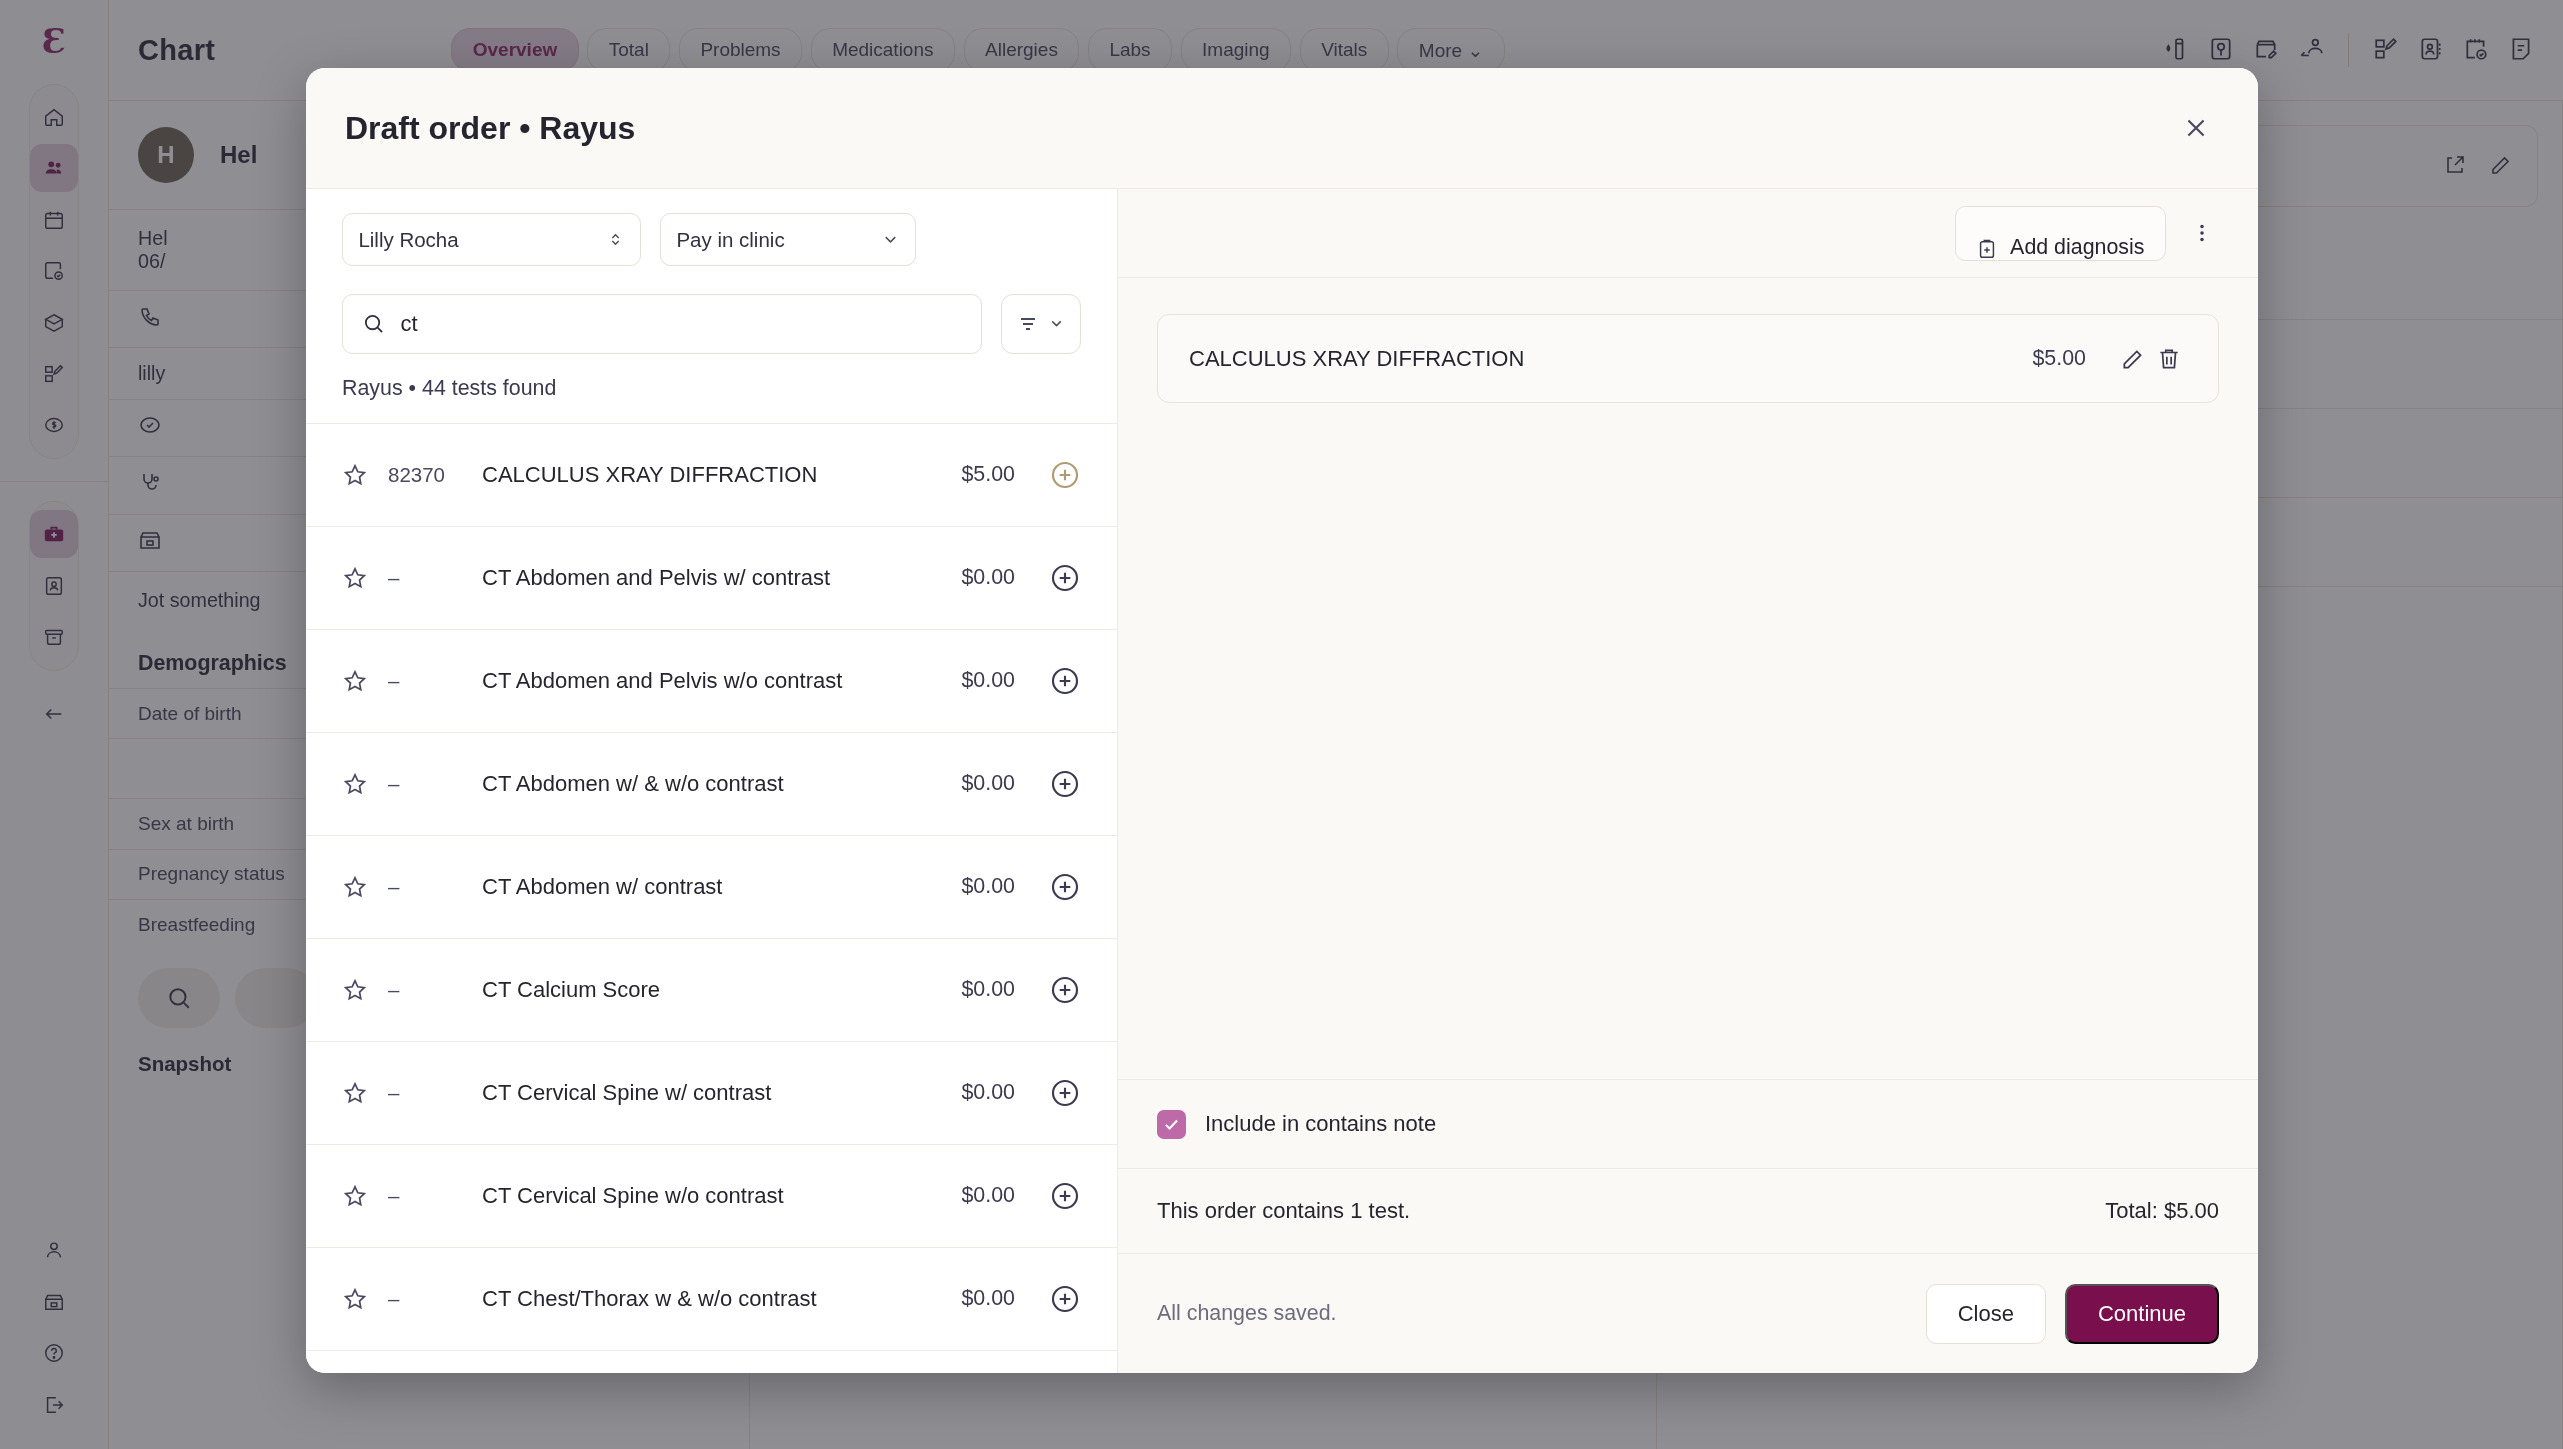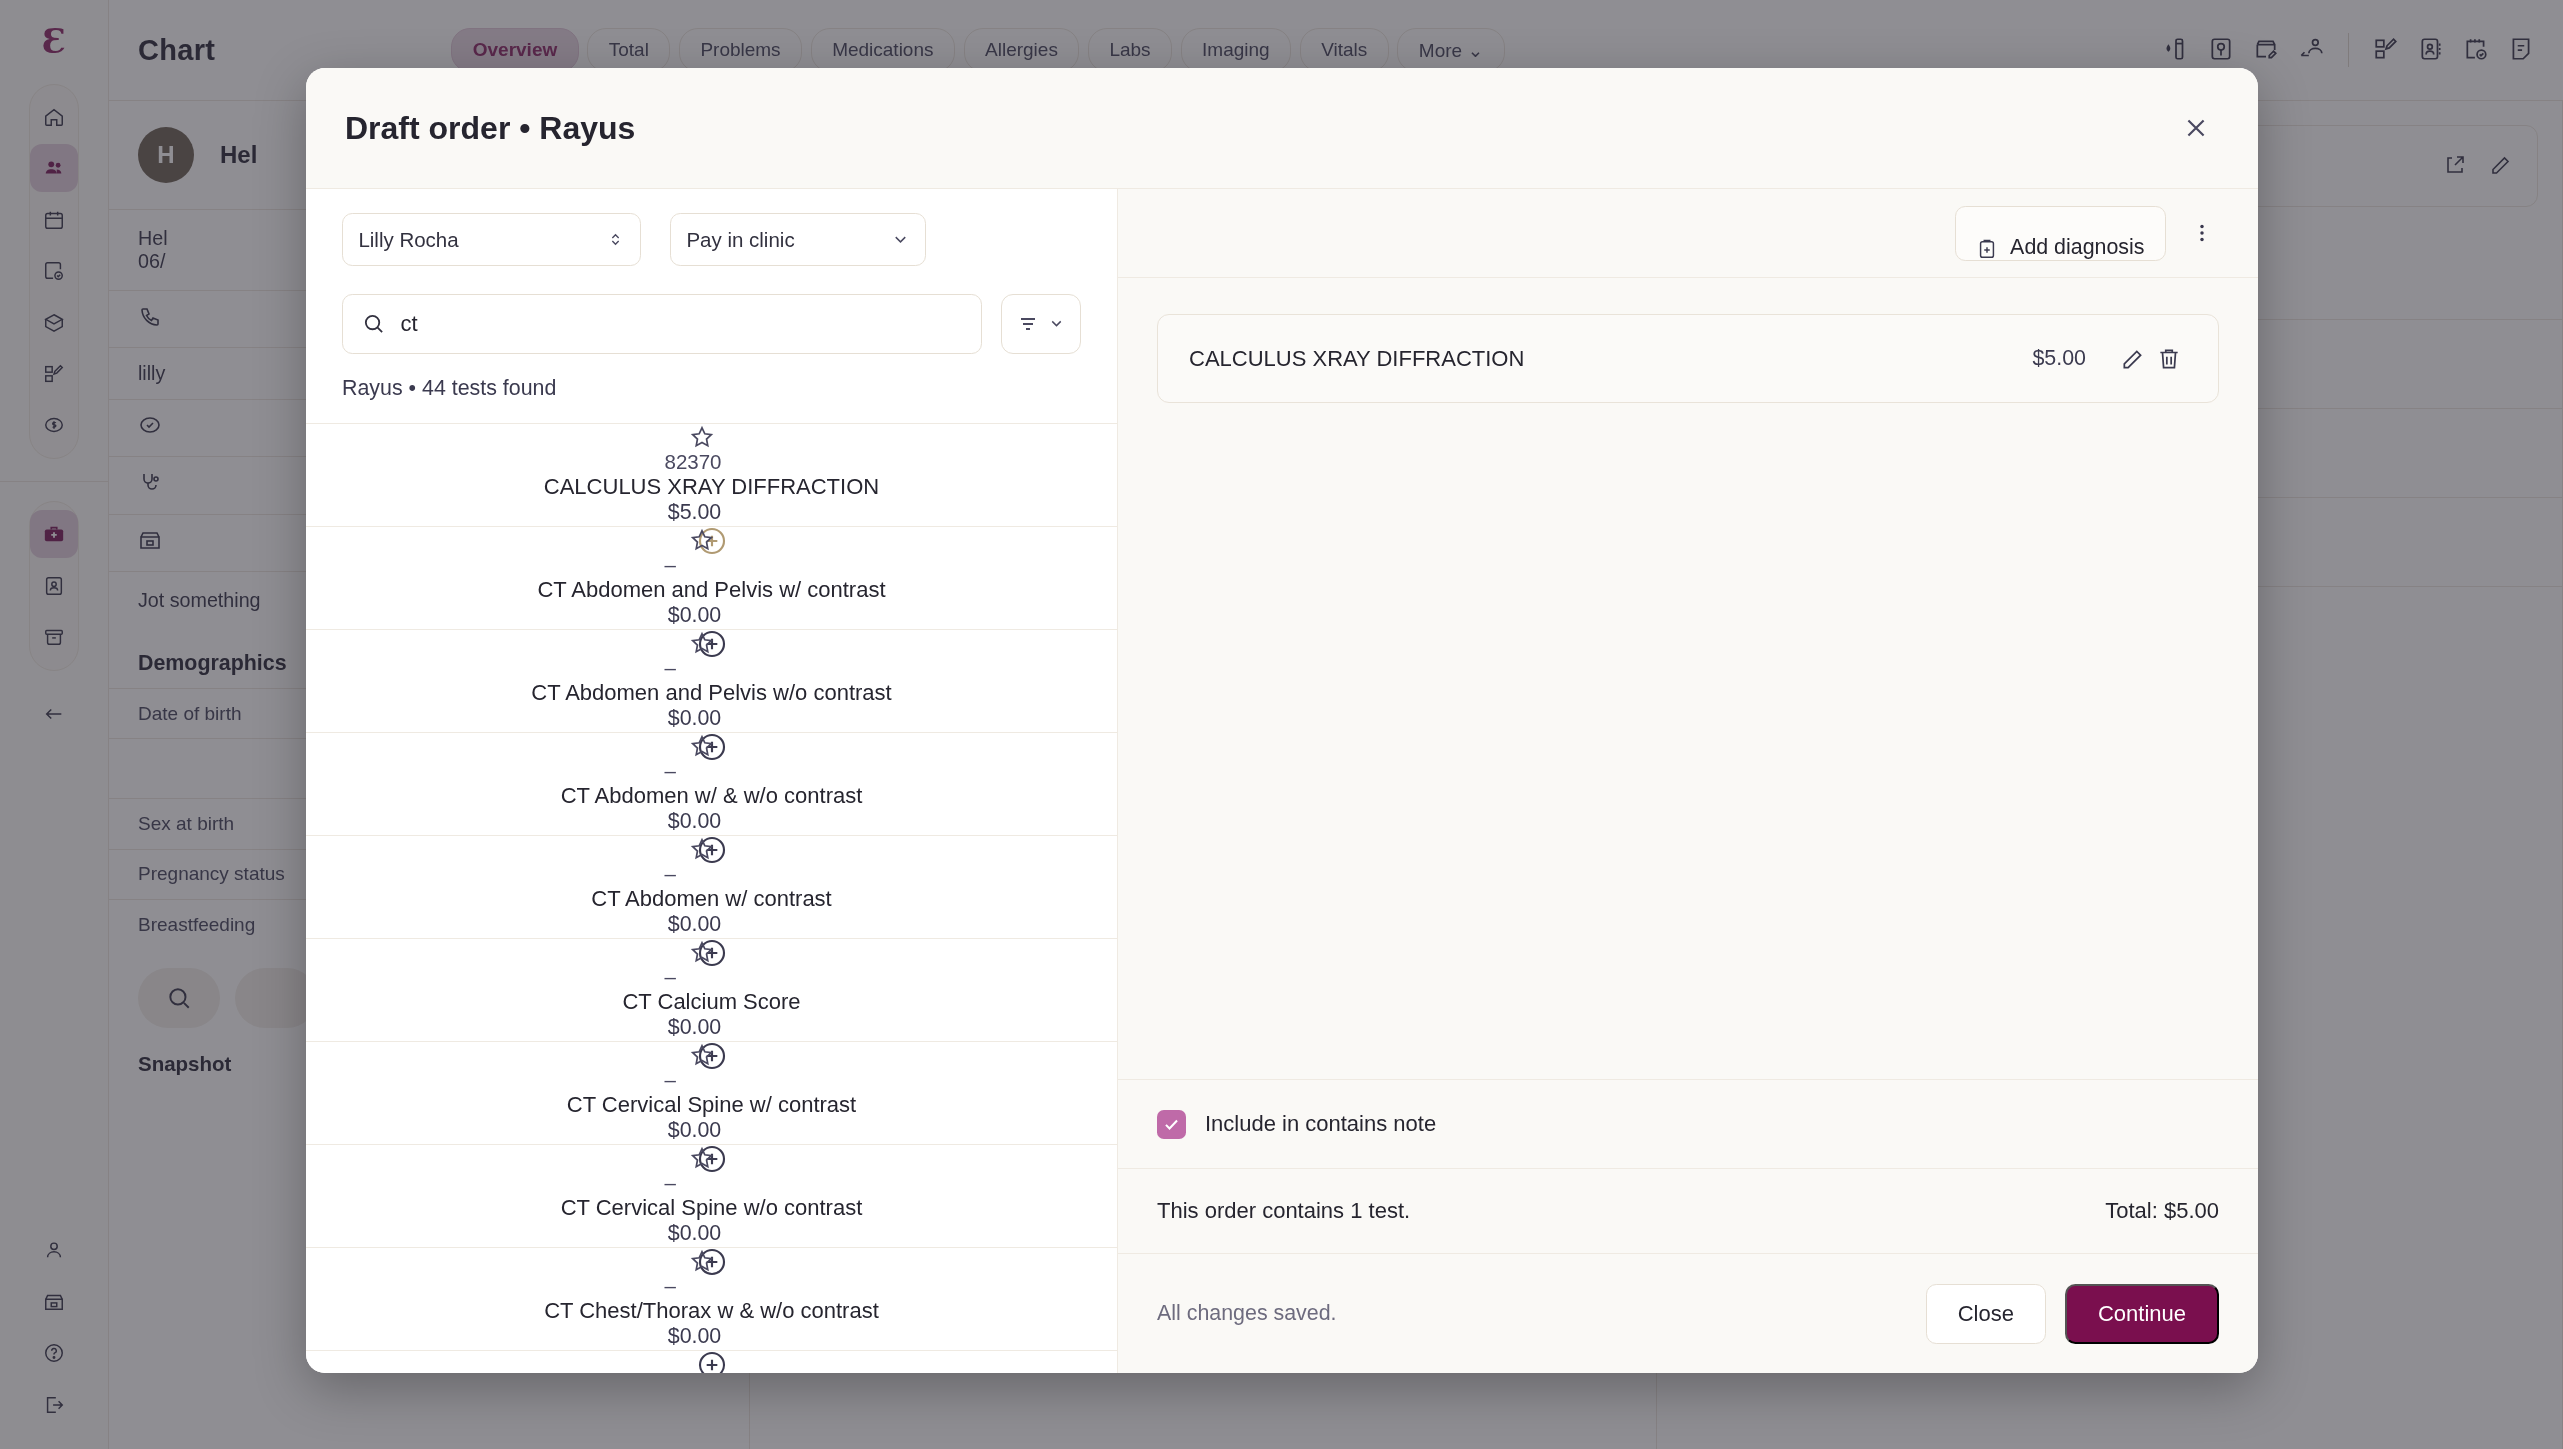--- a/index.html
+++ b/index.html
@@ -123,21 +123,21 @@
   .modal-close svg { width: 26px; height: 26px; }
 
   .modal-body { flex: 1; display: flex; min-height: 0; }
 
   
   .pane-left {
     width: 812px; background: #ffffff;
     border-right: 0.9px solid #efeae2;
     display: flex; flex-direction: column; min-height: 0;
   }
-  .sel-row { display: flex; gap: 29px; padding: 24px 36px 8.5px; }
+  .sel-row { display: flex; gap: 19px; padding: 24px 36px 8.5px; }
   .select {
     height: 53px; border: 0.9px solid #e6dfd4; border-radius: 10.3px;
     background: #fff; display: flex; align-items: center;
     padding: 0 15.4px; font-size: 20.5px; color: #32313f; gap: 12px;
   }
   .select.w1 { width: 299px; }
   .select.w2 { width: 256px; }
   .select .sv { flex: 1; }
   .select svg { width: 19px; height: 19px; color: #4a4960; flex-shrink:0;}
 
@@ -152,21 +152,21 @@
     width: 80px; height: 60px; border: 0.9px solid #e6dfd4; border-radius: 12px;
     display: flex; align-items: center; justify-content: center; gap: 6.8px; background:#fff;
   }
   .filter-btn svg { color: #4a4960; }
 
   .results-meta { padding: 22px 36px 22px; font-size: 21.4px; color: #3b3a4f; }
 
   .list { flex: 1; overflow: hidden; border-top: 0.9px solid #efeae2; }
   .trow {
     height: 103px; display: flex; align-items: center;
-    padding: 0 36px; gap: 0; border-bottom: 0.9px solid #efeae2; flex-direction: column;
+    padding: 0 36px; gap: 0; border-bottom: 0.9px solid #efeae2;
   }
   .trow .star { width: 46px; color: #4a4960; display:flex; align-items:center;}
   .trow .star svg { width: 26px; height: 26px; }
   .trow .code {
     width: 94px; font-size: 20.5px; color: #4a4960; flex-shrink: 0;
   }
   .trow .tname { flex: 1; font-size: 22px; color: #26252f; }
   .trow .price { font-size: 21.4px; color: #3b3a4f; margin-right: 34px; }
   .trow .plus { width: 32px; height: 32px; color: #3b3a4f; }
   .trow .plus.added { color: #b09a72; }

